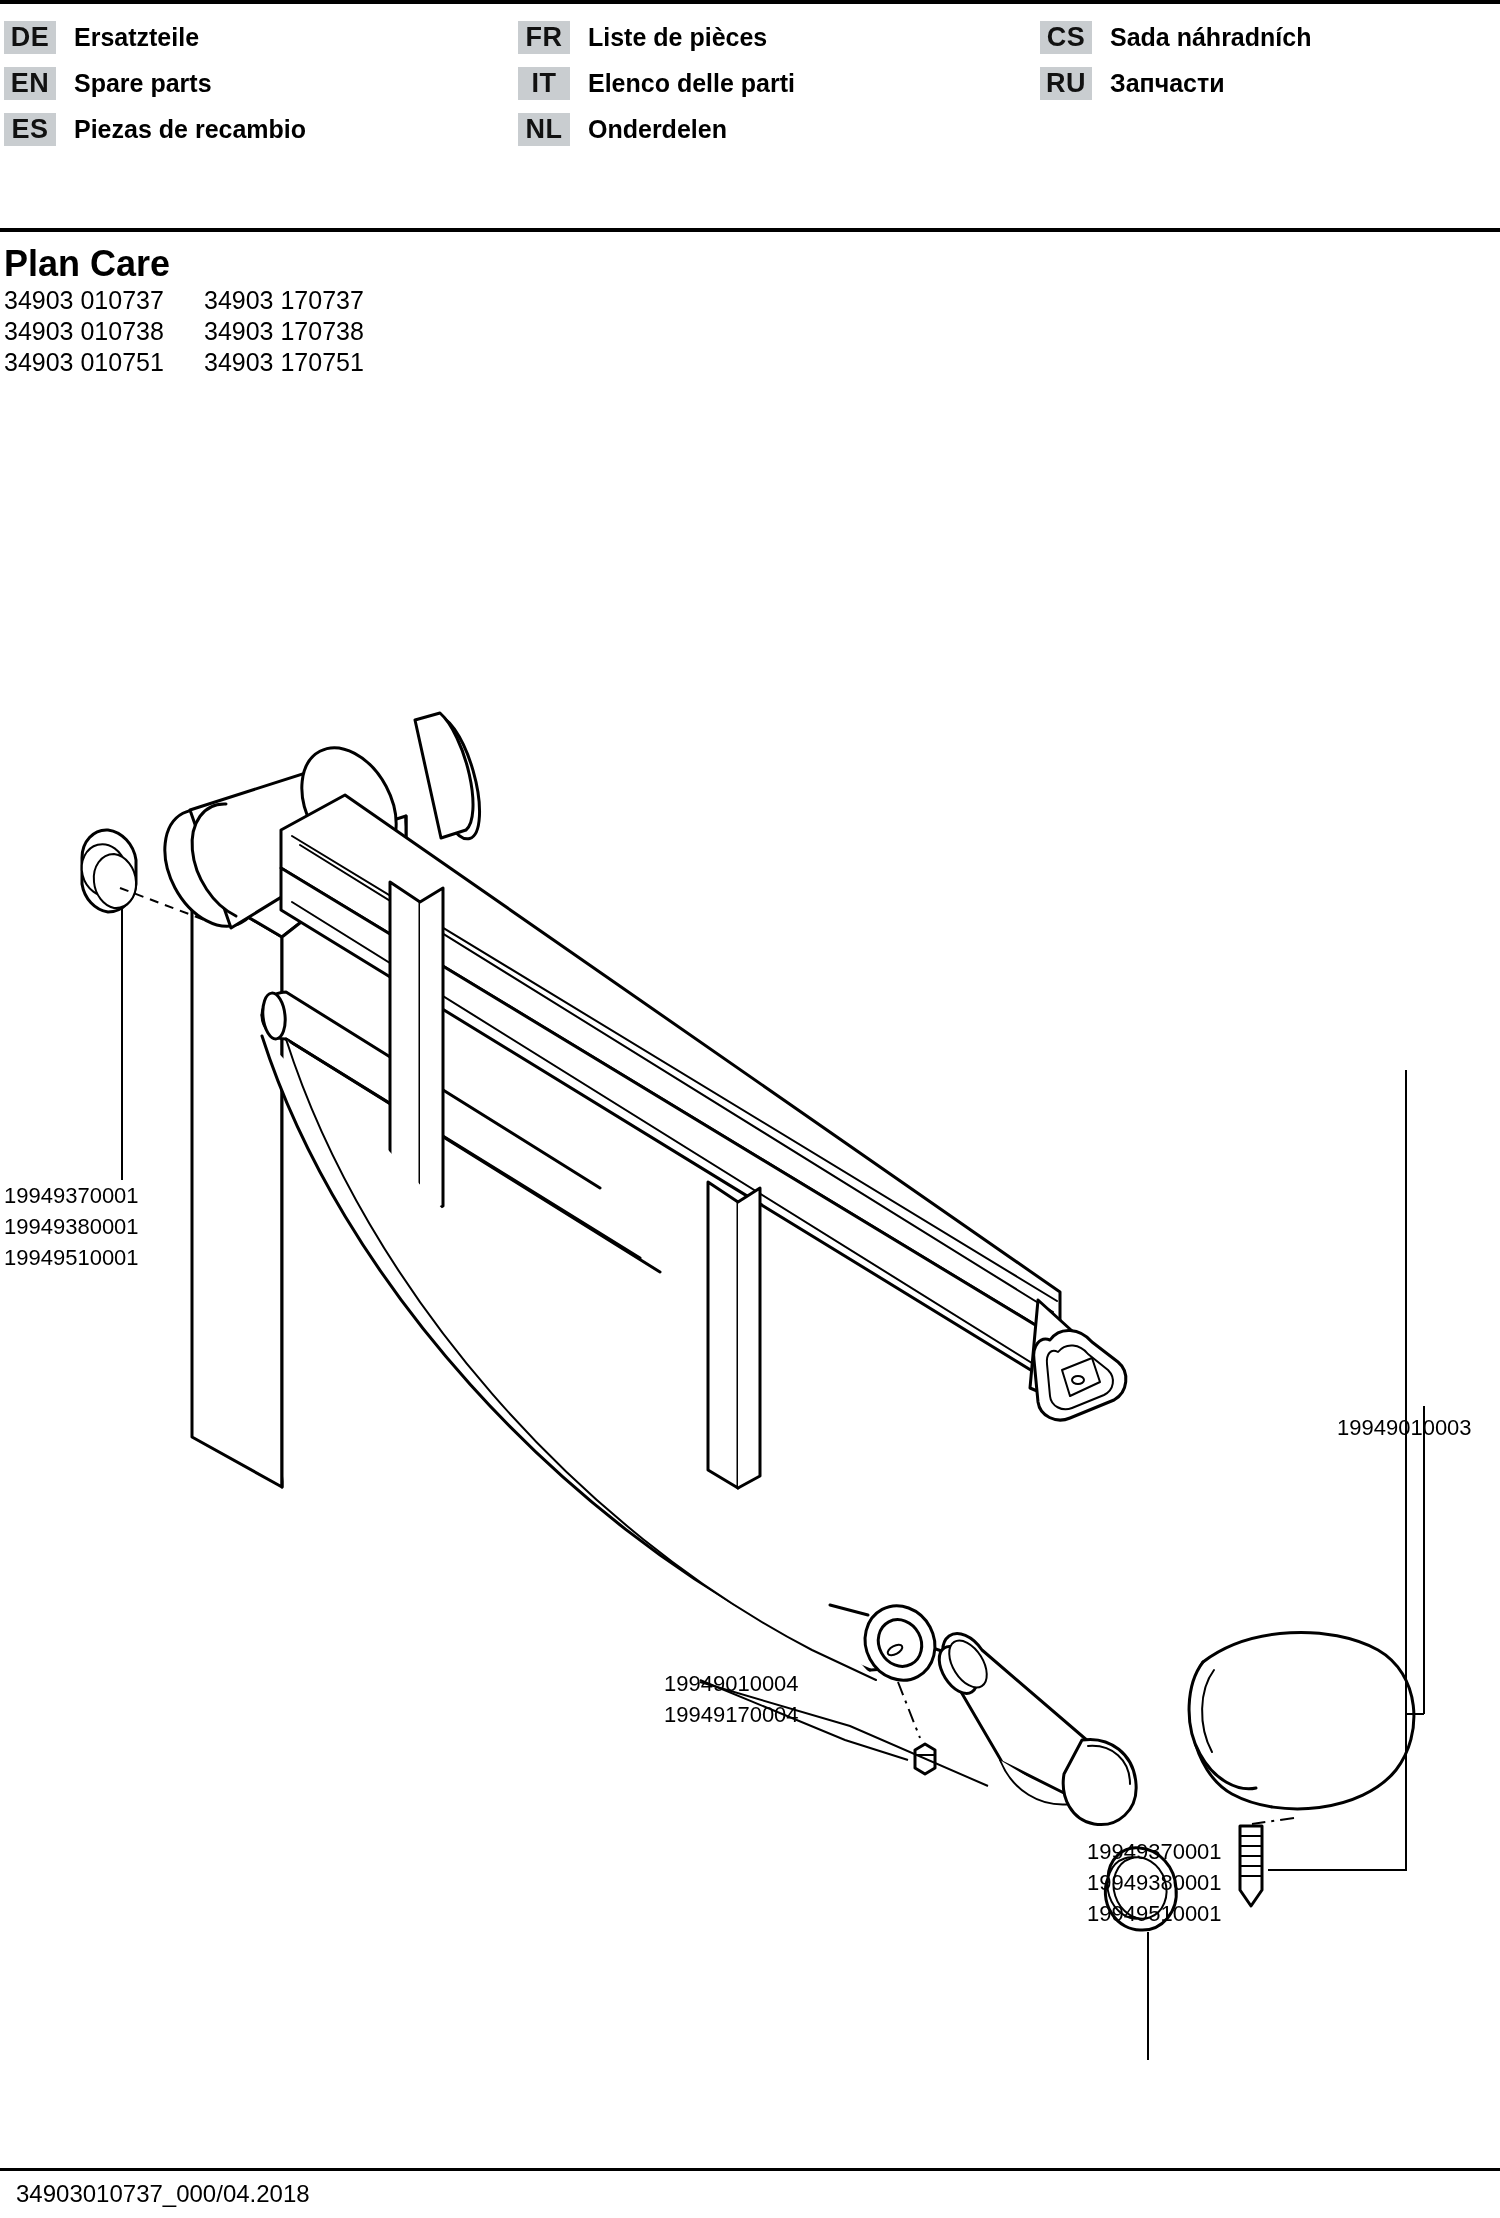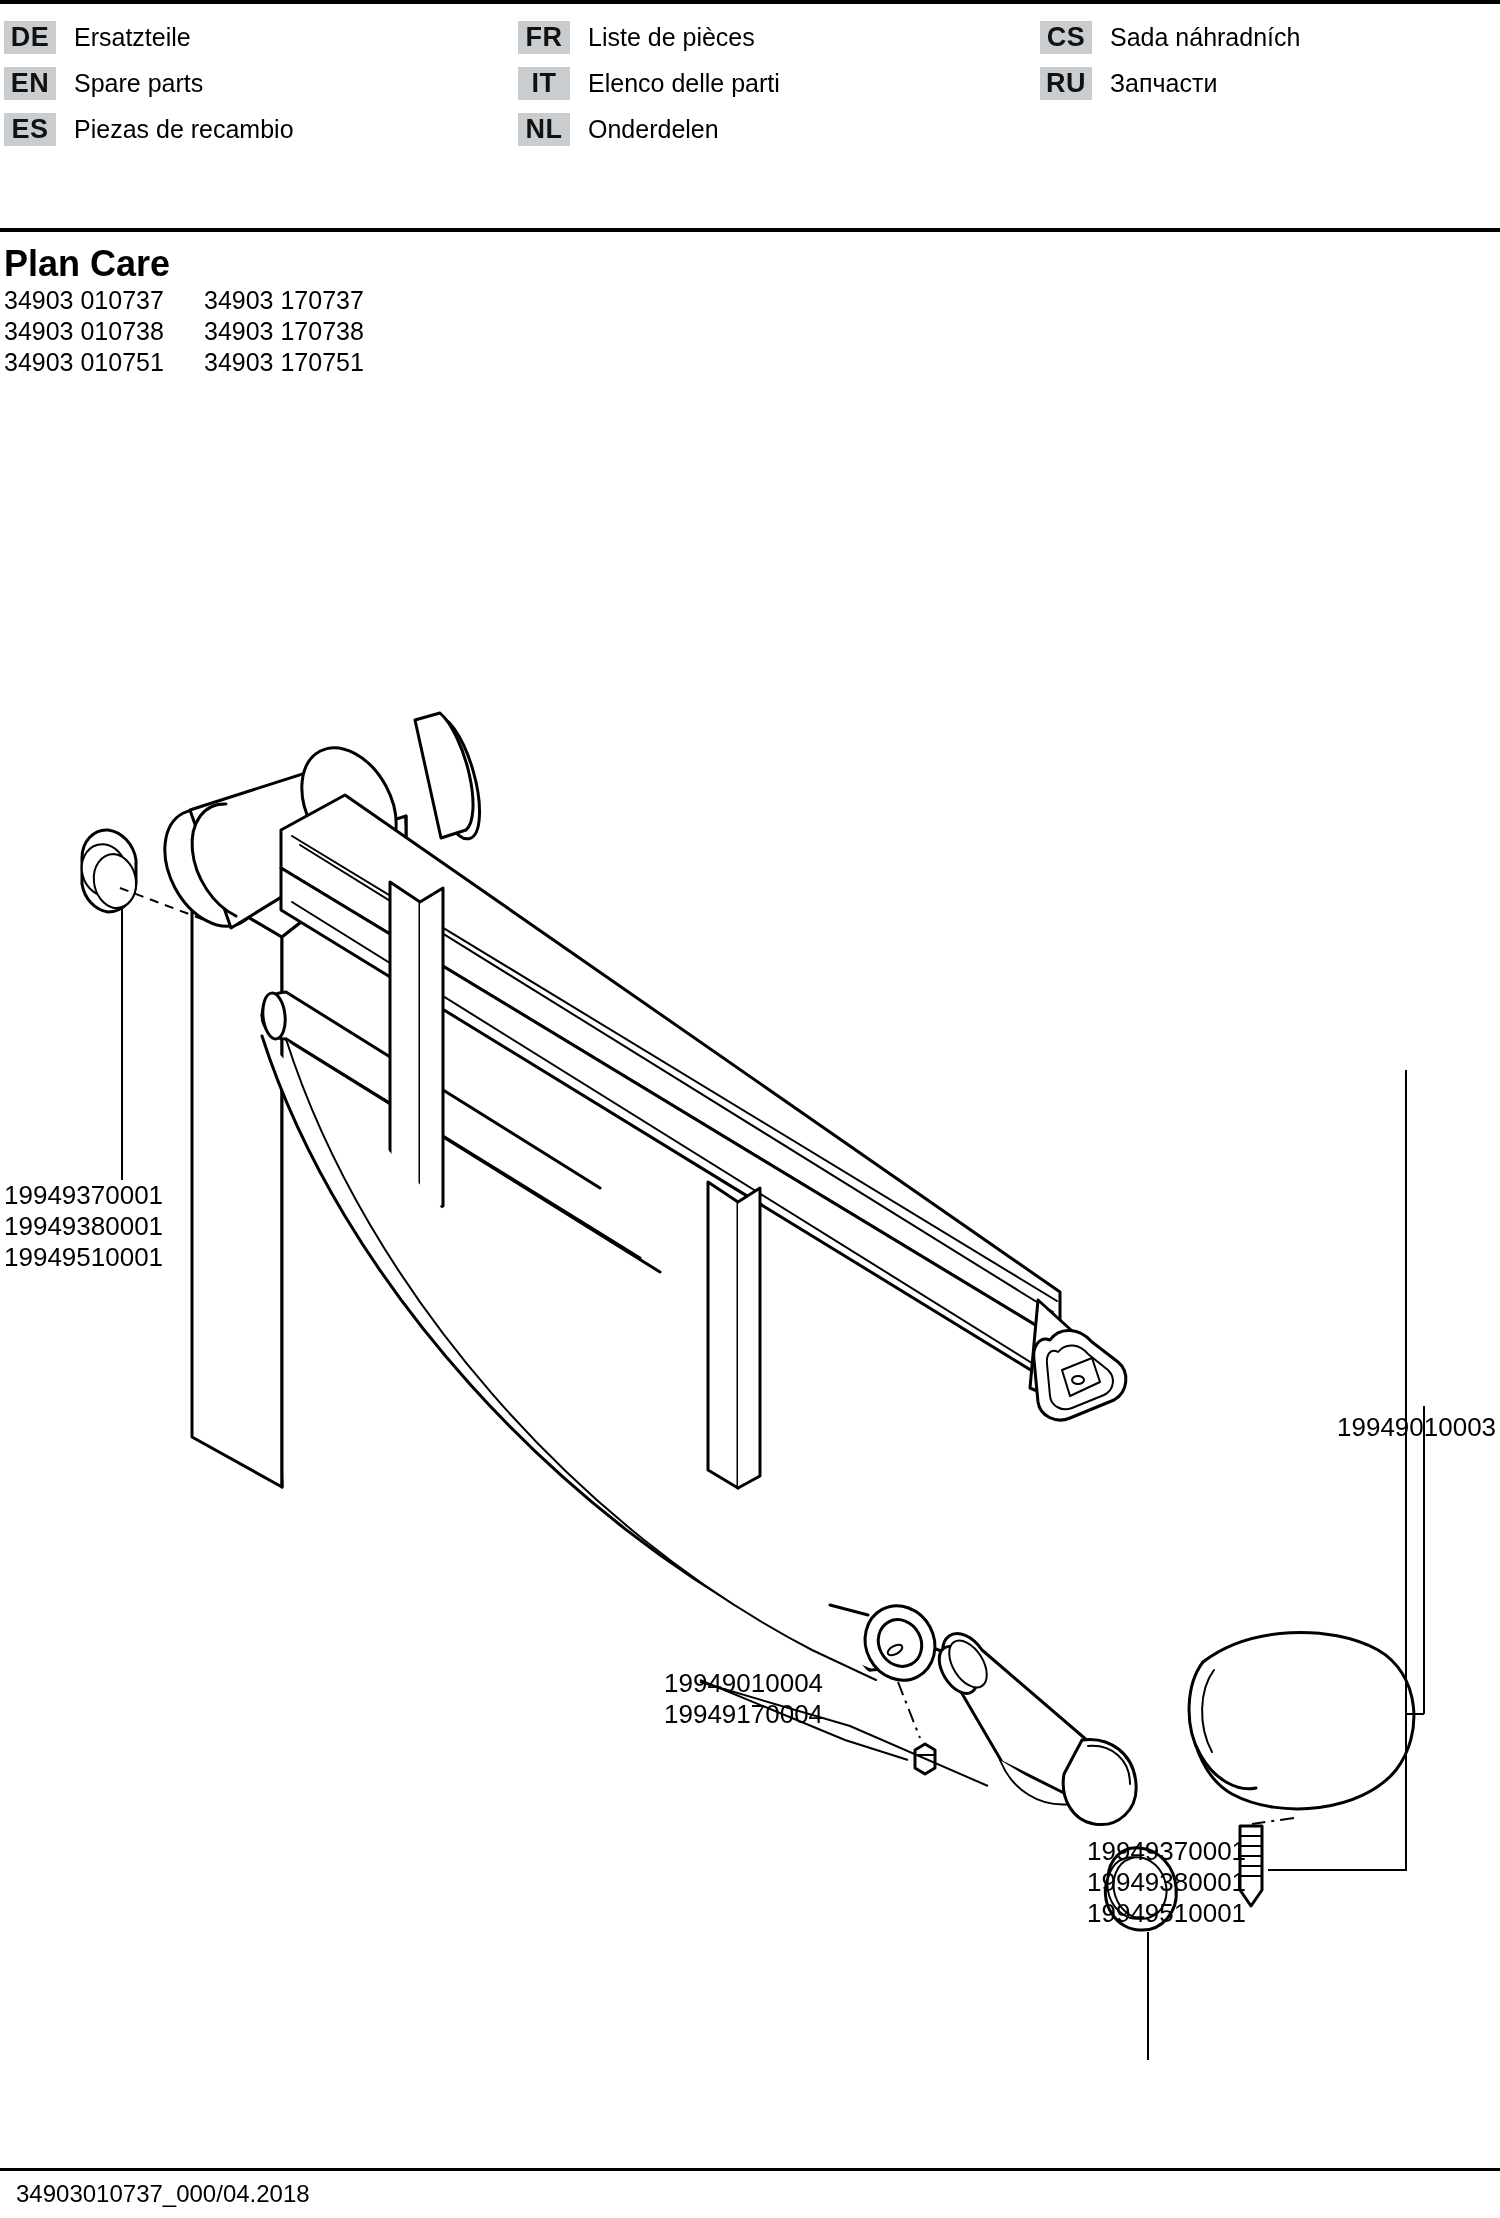--- a/index.html
+++ b/index.html
@@ -54,21 +54,21 @@
     background: #c9cdd0;
     color: #111111;
     font-size: 27px;
     font-weight: bold;
     letter-spacing: 0.5px;
     box-sizing: border-box;
   }
   .lang-label {
     margin-left: 18px;
     font-size: 25px;
-    font-weight: normal;
+    font-weight: bold;
     color: #000000;
     white-space: nowrap;
   }
 
   
   .rule-top {
     position: absolute;
     left: 0;
     top: 0;
     width: 1500px;
@@ -109,21 +109,21 @@
     line-height: 31px;
     color: #000000;
   }
   .pn-row { display: flex; }
   .pn-cell { width: 200px; white-space: nowrap; }
   .pn-cell:last-child { width: auto; }
 
   
   .callout {
     position: absolute;
-    font-size: 26px;
+    font-size: 22px;
     line-height: 31px;
     color: #000000;
     white-space: nowrap;
   }
   .callout-left-group  { left: 4px;   top: 1180px; text-align: left; }
   .callout-right-top   { left: 1337px; top: 1412px; text-align: left; }
   .callout-mid-bottom  { left: 664px; top: 1668px; text-align: center; }
   .callout-bottom-right{ left: 1087px; top: 1836px; text-align: left; }
 
   

